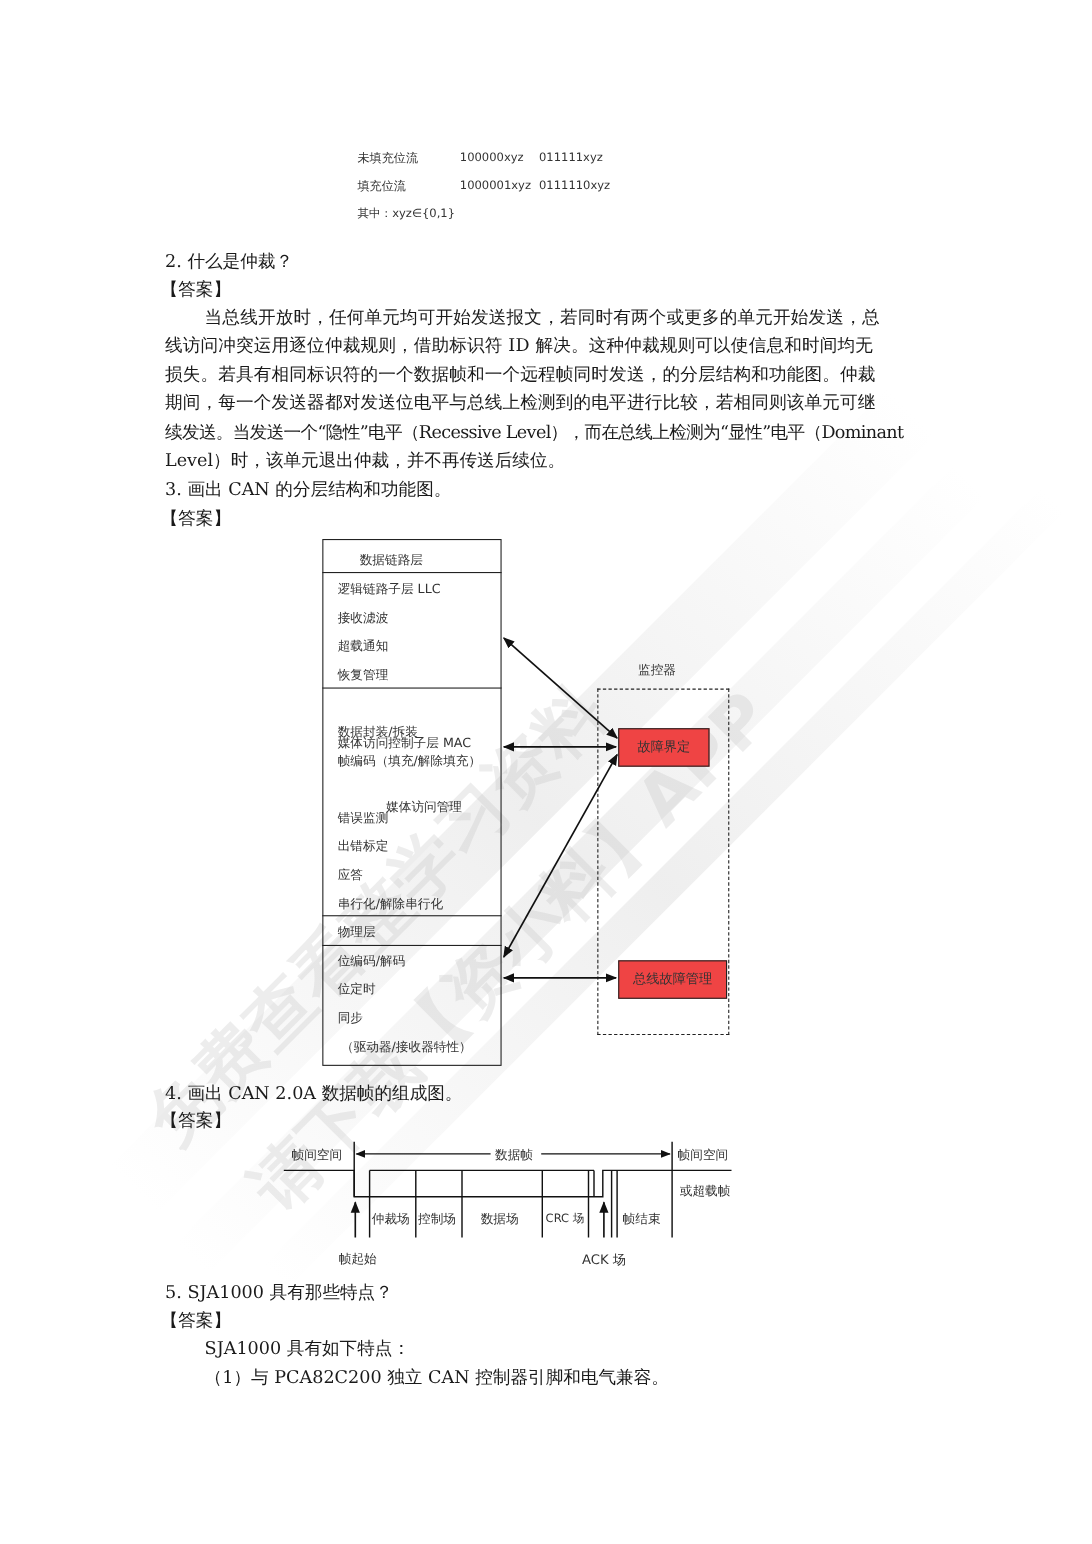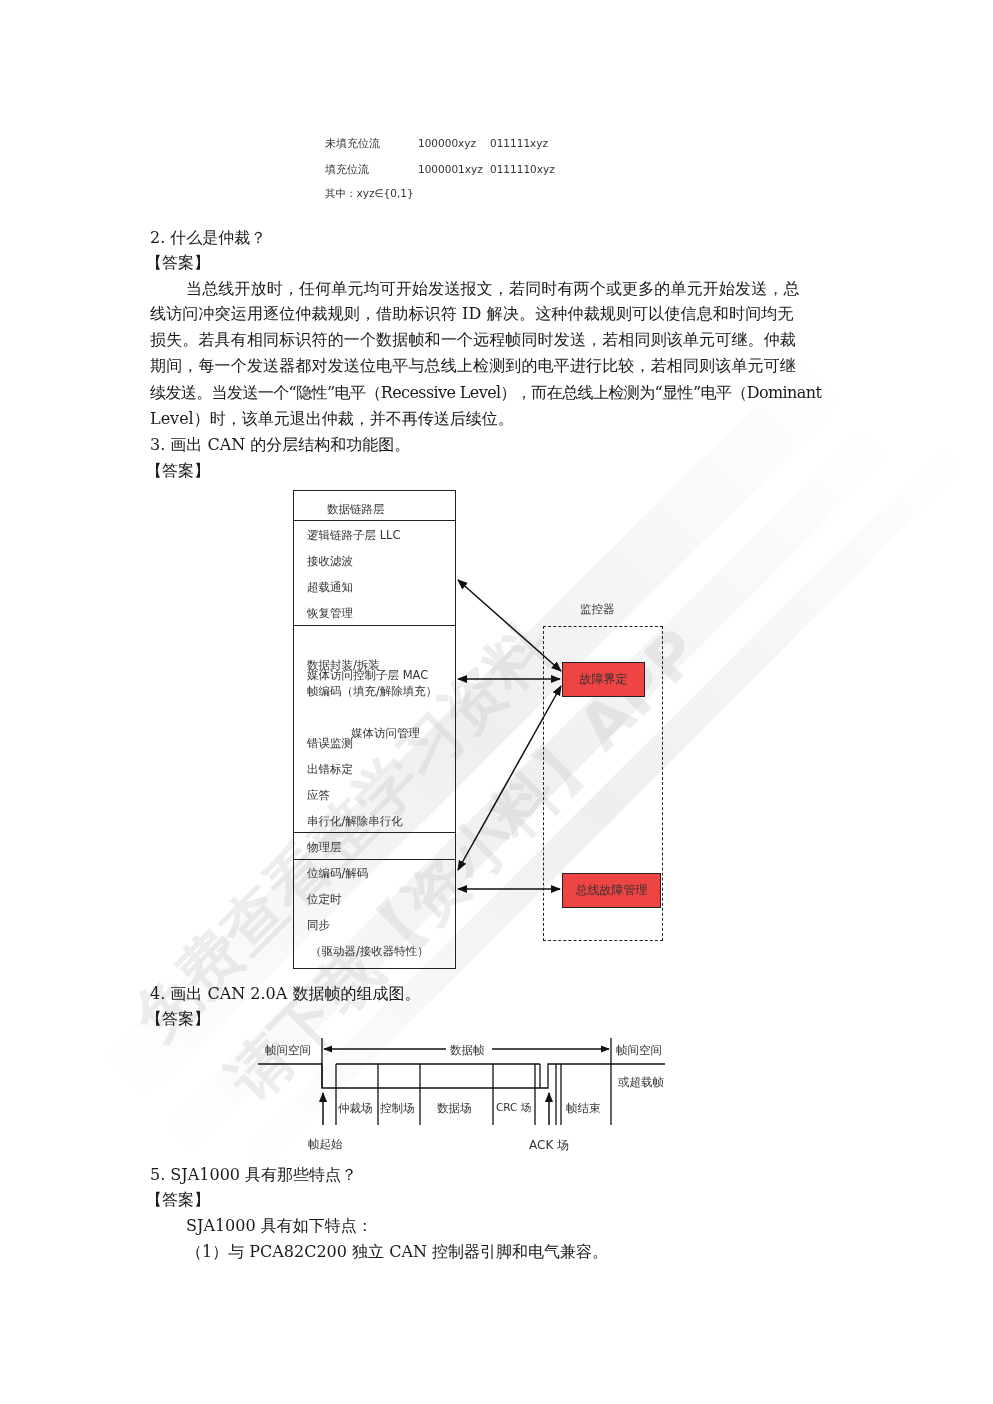--- a/index.html
+++ b/index.html
@@ -38,21 +38,21 @@
   <div class="abs small" style="left:418px;top:163px;font-size:10.5px;">1000001xyz</div>
   <div class="abs small" style="left:490px;top:163px;font-size:10.5px;">0111110xyz</div>
   <div class="abs small" style="left:325px;top:187px;font-size:10.5px;">其中：xyz∈{0,1}</div>
 </div>
 
 <div class="abs body-text" style="left:150px;top:225px;">2. 什么是仲裁？</div>
 <div class="abs body-text" style="left:146px;top:250px;">【答案】</div>
 <div>
   <div class="abs body-text" style="left:186px;top:276px;letter-spacing:0.15px;">当总线开放时，任何单元均可开始发送报文，若同时有两个或更多的单元开始发送，总</div>
   <div class="abs body-text" style="left:150px;top:301px;letter-spacing:0.15px;">线访问冲突运用逐位仲裁规则，借助标识符 ID 解决。这种仲裁规则可以使信息和时间均无</div>
-  <div class="abs body-text" style="left:150px;top:327px;letter-spacing:0.15px;">损失。若具有相同标识符的一个数据帧和一个远程帧同时发送，若相同则该单元可继。仲裁</div>
+  <div class="abs body-text" style="left:150px;top:327px;letter-spacing:0.15px;">损失。若具有相同标识符的一个数据帧和一个远程帧同时发送，的分层结构和功能图。仲裁</div>
   <div class="abs body-text" style="left:150px;top:353px;letter-spacing:0.15px;">期间，每一个发送器都对发送位电平与总线上检测到的电平进行比较，若相同则该单元可继</div>
   <div class="abs body-text" style="left:150px;top:380px;letter-spacing:-0.6px;">续发送。当发送一个“隐性”电平（Recessive Level），而在总线上检测为“显性”电平（Dominant</div>
   <div class="abs body-text" style="left:150px;top:406px;">Level）时，该单元退出仲裁，并不再传送后续位。</div>
 </div>
 
 <div class="abs body-text" style="left:150px;top:432px;">3. 画出 CAN 的分层结构和功能图。</div>
 <div class="abs body-text" style="left:146px;top:458px;">【答案】</div>
 
 <div>
   <div class="layer-box" style="top:490px;height:479px;"></div>

